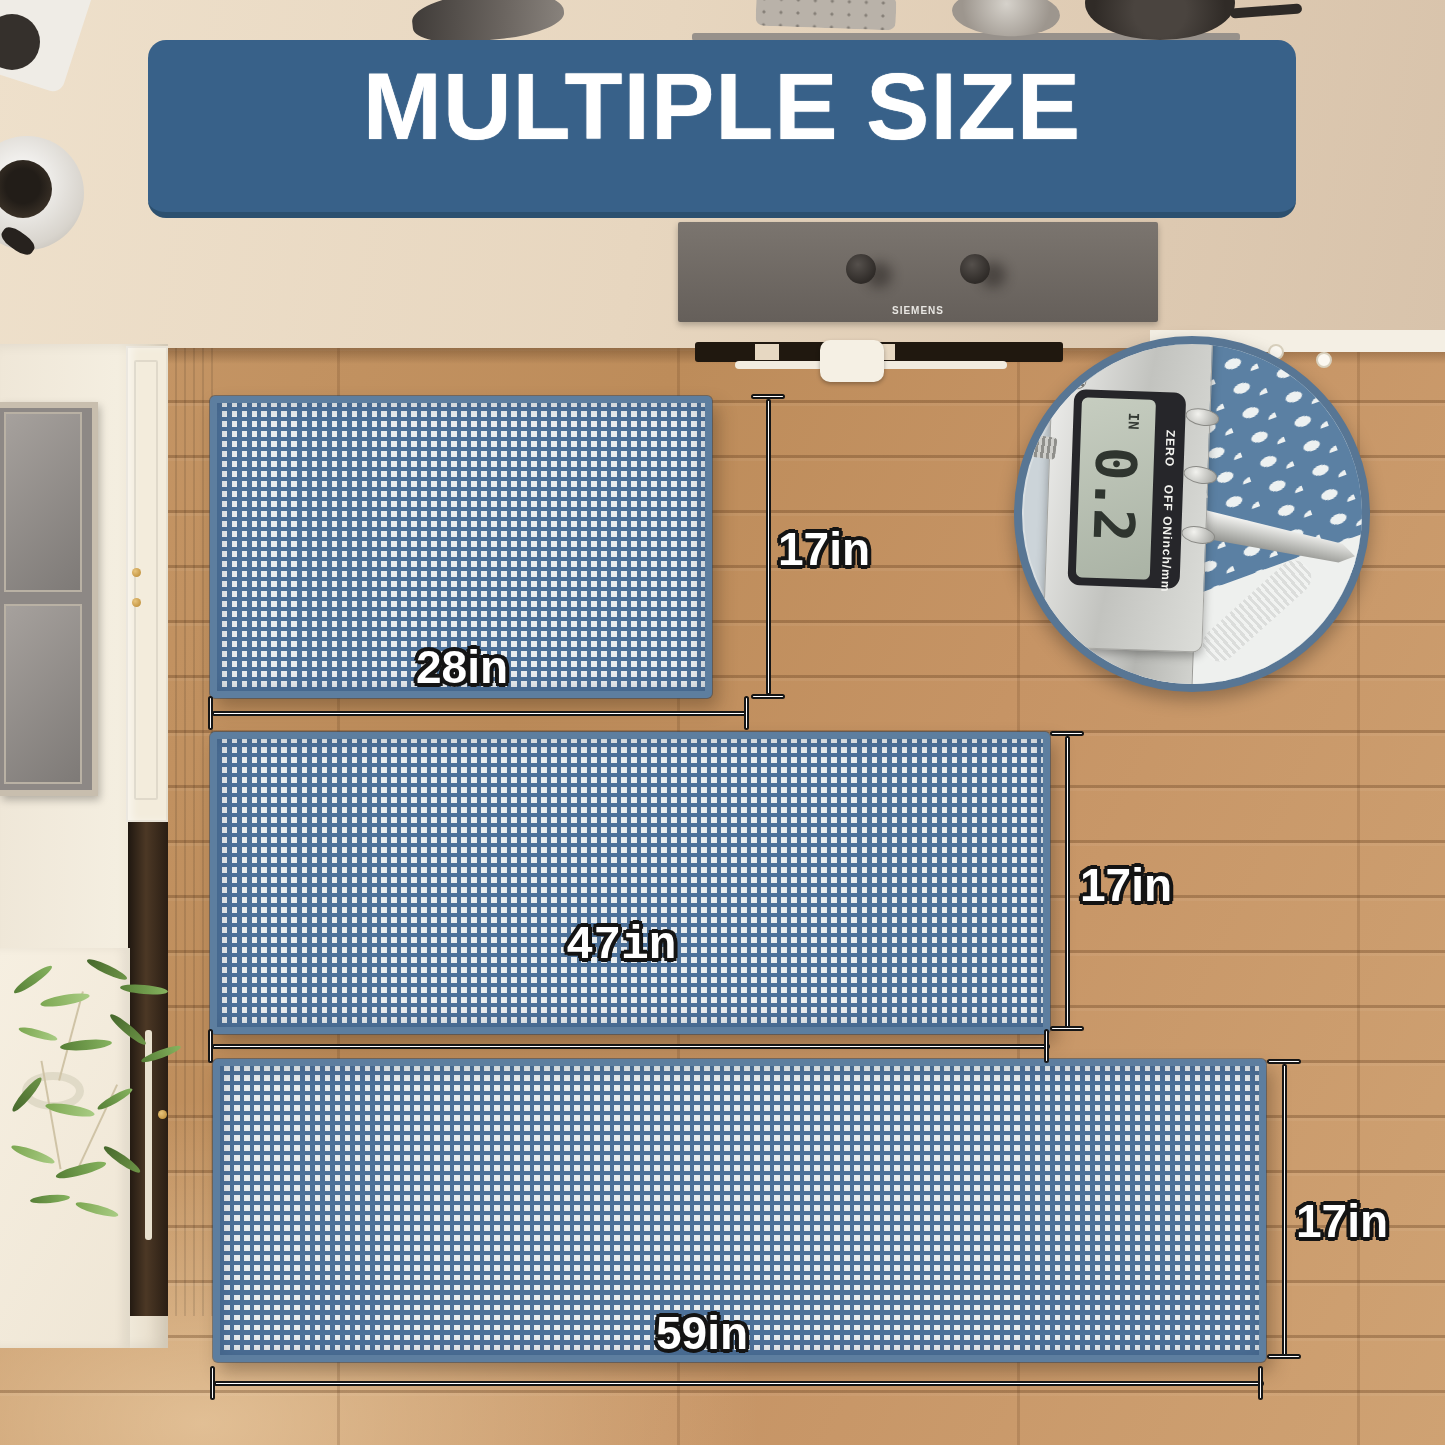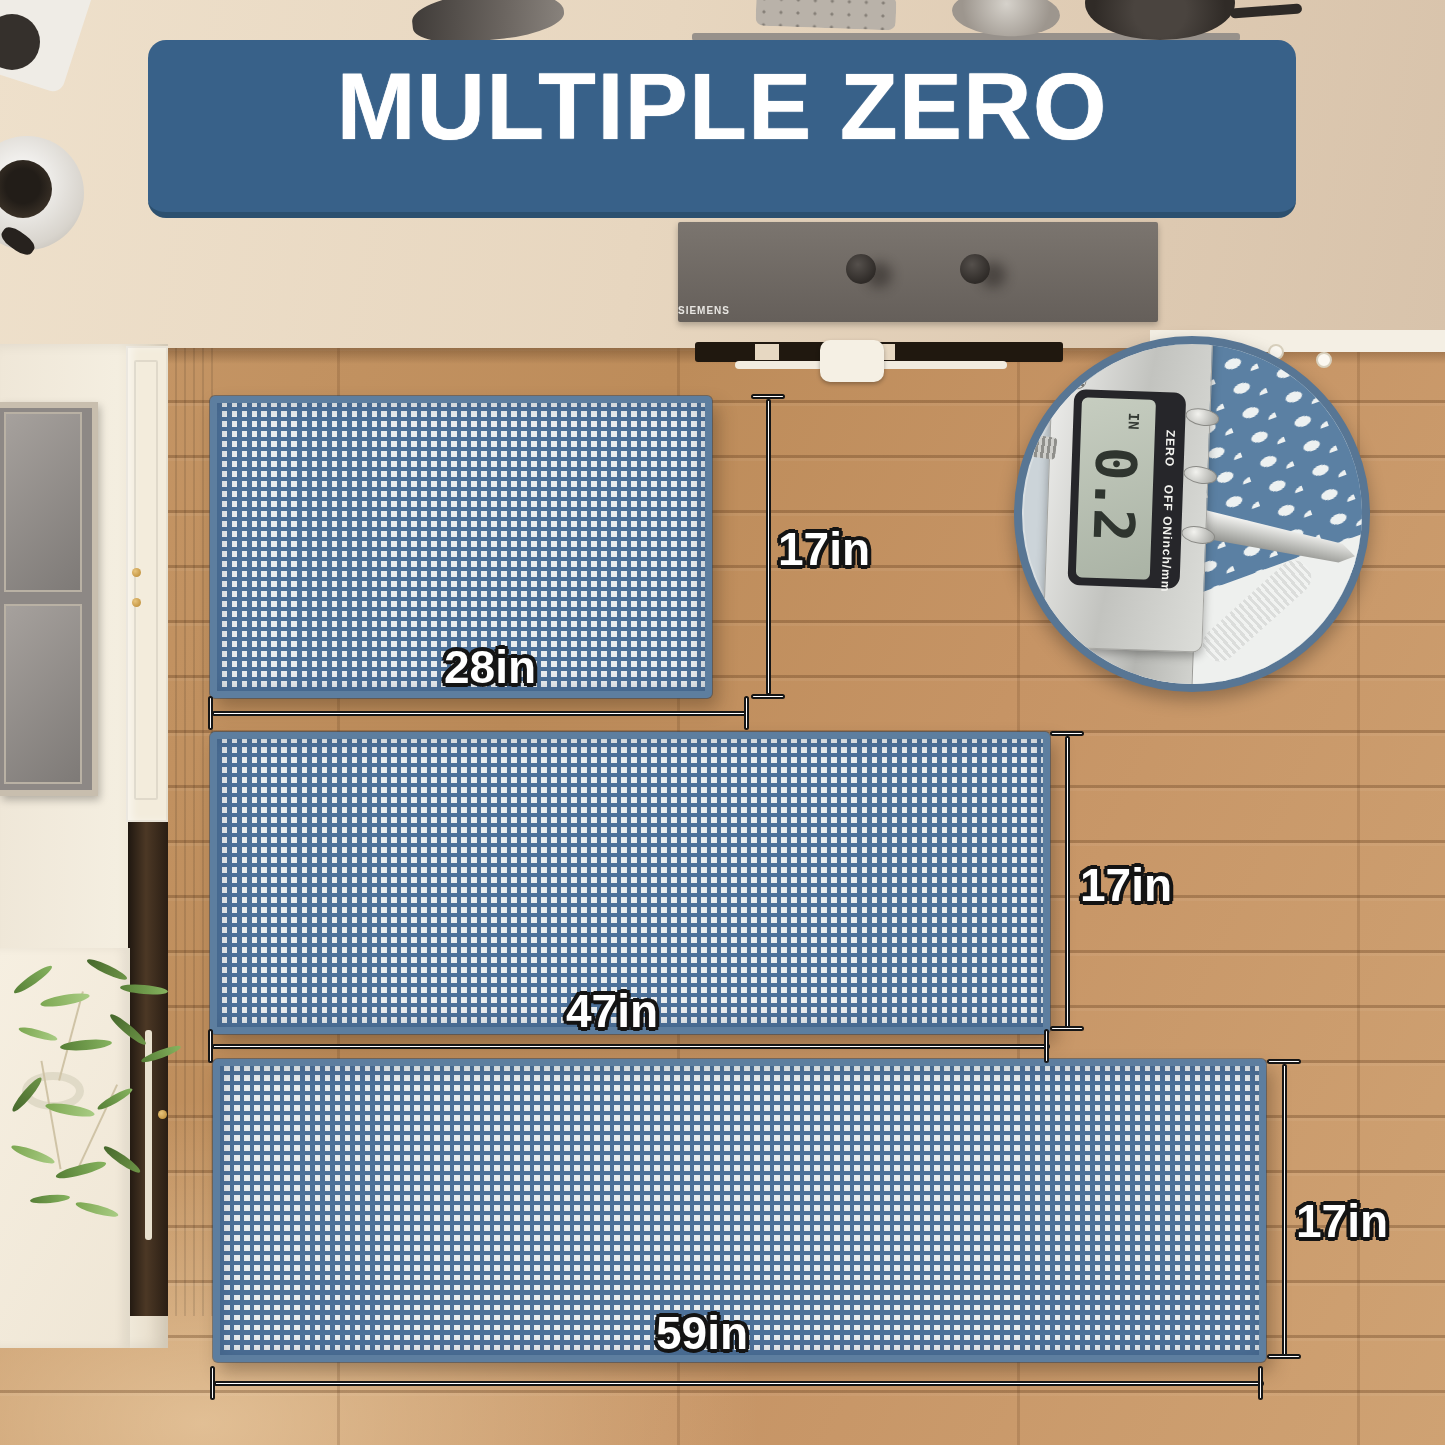--- a/index.html
+++ b/index.html
@@ -41,21 +41,21 @@
   .pot{left:1085px;top:-34px;width:150px;height:74px;border-radius:50%;
     background:radial-gradient(circle at 50% 60%,#4a443f 30%,#302b27 75%);}
   .pot-handle{left:1230px;top:6px;width:72px;height:10px;border-radius:5px;transform:rotate(-4deg);background:#2e2a27;}
 
   
   .stove{left:678px;top:222px;width:480px;height:100px;border-radius:2px;
     background:linear-gradient(180deg,#7b756f,#655f5a);box-shadow:0 3px 6px rgba(0,0,0,.25);}
   .knob{width:30px;height:30px;border-radius:50%;
     background:radial-gradient(circle at 40% 35%,#55504c,#2f2b28 70%);
     box-shadow:18px 6px 12px -2px rgba(30,27,25,.45);}
-  .stove-brand{left:0;right:0;bottom:6px;font-size:10px;font-weight:bold;
+  .stove-brand{left:0;right:0;bottom:6px;text-align:center;font-size:10px;font-weight:bold;
     letter-spacing:1px;color:#e8e6e2;}
   .vent-strip{left:695px;top:342px;width:368px;height:20px;background:#20180f;border-radius:3px;}
   .vent-gap{top:2px;height:16px;background:#e7d8c2;}
   .vent-trim{left:735px;top:361px;width:272px;height:8px;background:#f2ecdf;border-radius:4px;}
   .vent-handle{left:820px;top:340px;width:64px;height:42px;background:#f5f0e4;border-radius:10px;
     box-shadow:0 2px 4px rgba(0,0,0,.3);}
 
   
   .wall{left:0;top:344px;width:168px;height:1004px;
     background:linear-gradient(90deg,#efe7d8,#f4eee0 70%,#e3d8c4);
@@ -226,31 +226,31 @@
   <div class="mat" style="left:213px;top:1059px;width:1053px;height:303px;"></div>
 
   <div class="vline" style="left:766px;top:399px;height:296px;"></div>
   <div class="cap-h" style="left:751px;top:394px;"></div>
   <div class="cap-h" style="left:751px;top:694px;"></div>
   <div class="dim-label" style="left:778px;top:522px;">17in</div>
 
   <div class="hline" style="left:212px;top:711px;width:536px;"></div>
   <div class="cap-v" style="left:208px;top:696px;"></div>
   <div class="cap-v" style="left:744px;top:696px;"></div>
-  <div class="dim-label" style="left:444px;top:640px;">28in</div>
+  <div class="dim-label" style="left:416px;top:640px;">28in</div>
 
   <div class="vline" style="left:1065px;top:736px;height:292px;"></div>
   <div class="cap-h" style="left:1050px;top:731px;"></div>
   <div class="cap-h" style="left:1050px;top:1026px;"></div>
   <div class="dim-label" style="left:1080px;top:858px;">17in</div>
 
   <div class="hline" style="left:212px;top:1044px;width:838px;"></div>
   <div class="cap-v" style="left:208px;top:1029px;"></div>
   <div class="cap-v" style="left:1044px;top:1029px;"></div>
-  <div class="dim-label" style="left:566px;top:984px;">47in</div>
+  <div class="dim-label" style="left:566px;top:920px;font-family:Liberation Mono, monospace;">47in</div>
 
   <div class="vline" style="left:1282px;top:1064px;height:294px;"></div>
   <div class="cap-h" style="left:1267px;top:1059px;"></div>
   <div class="cap-h" style="left:1267px;top:1354px;"></div>
   <div class="dim-label" style="left:1296px;top:1194px;">17in</div>
 
   <div class="hline" style="left:214px;top:1381px;width:1050px;"></div>
   <div class="cap-v" style="left:210px;top:1366px;"></div>
   <div class="cap-v" style="left:1258px;top:1366px;"></div>
   <div class="dim-label" style="left:656px;top:1306px;">59in</div>
@@ -282,16 +282,16 @@
           <span class="cal-lab">inch/mm</span>
         </div>
       </div>
       <div class="cal-btn" style="top:85px;"></div>
       <div class="cal-btn" style="top:143px;"></div>
       <div class="cal-btn" style="top:203px;"></div>
     </div>
   </div>
 
   <div class="banner">
-    <div class="banner-title">MULTIPLE ZERO</div>
+    <div class="banner-title">MULTIPLE SIZE</div>
   </div>
 
 </div>
 
 </body></html>

